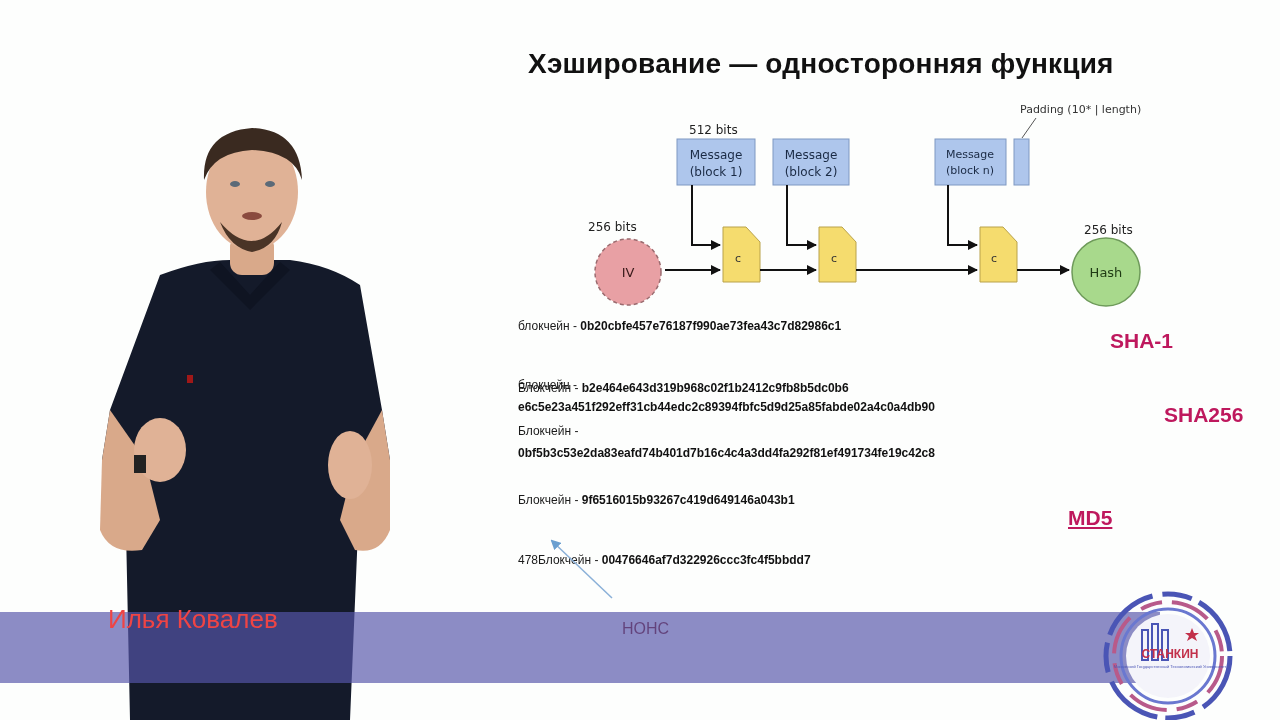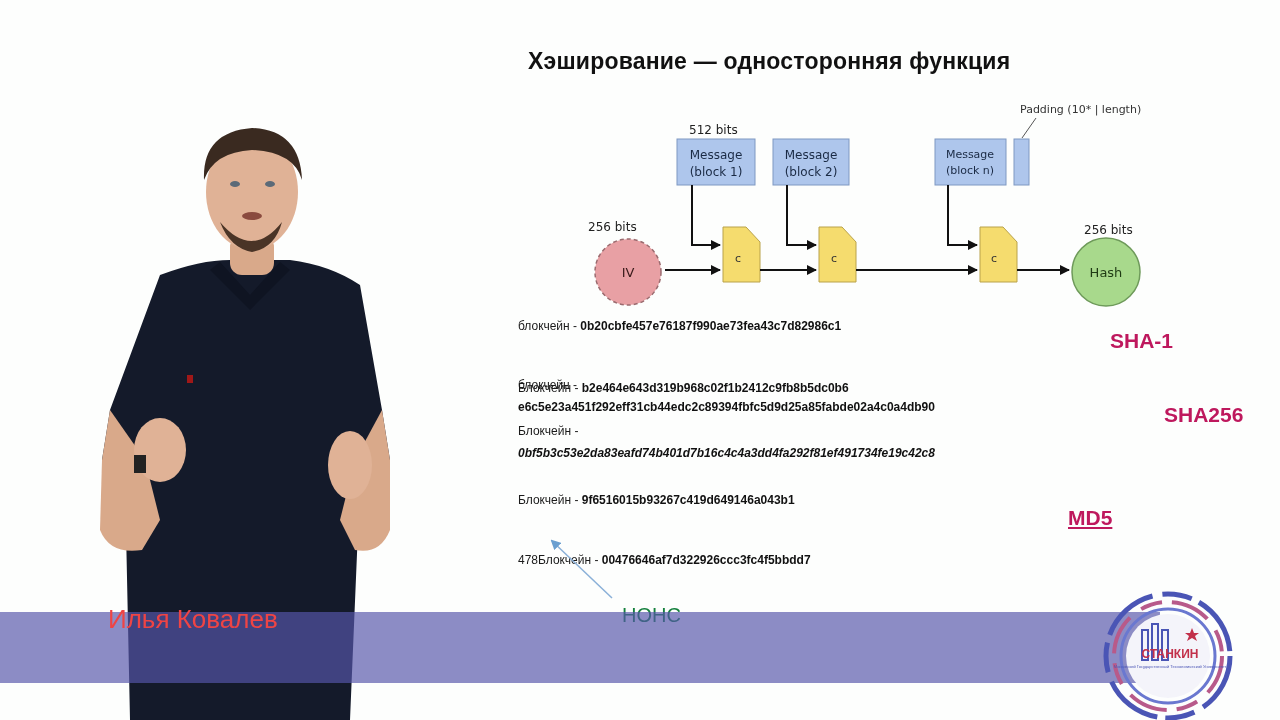--- a/index.html
+++ b/index.html
@@ -3,35 +3,35 @@
   <meta charset="utf-8">
   <style>
     html, body { margin: 0; padding: 0; }
     body {
       width: 1280px; height: 720px; overflow: hidden; position: relative;
       background: #fdfefd;
       font-family: "Liberation Sans", sans-serif;
     }
     .slide-title {
       position: absolute; left: 528px; top: 48px;
-      font-size: 23px; font-weight: bold; color: #111; letter-spacing: 0.2px;
+      font-size: 28px; font-weight: bold; color: #111; letter-spacing: 0.2px;
       white-space: nowrap;
     }
     .diagram { position: absolute; left: 0; top: 0; width: 1280px; height: 320px; }
     .diagram text { font-family: "DejaVu Sans", sans-serif; }
 
     .hash-line {
       position: absolute; left: 518px; font-size: 12px; color: #1a1a1a; white-space: nowrap;
     }
     .hash-line .hv { font-weight: bold; color: #111; }
     .algo {
       position: absolute; font-size: 21px; font-weight: bold; color: #be185d; white-space: nowrap;
     }
     .nonce-label {
-      position: absolute; left: 622px; top: 604px; font-size: 20px; color: #15803d;
+      position: absolute; left: 622px; top: 620px; font-size: 16px; color: #7f1d1d;
     }
 
     
     .presenter { position: absolute; left: 90px; top: 110px; width: 320px; height: 610px; }
 
     
     .lower-third {
       position: absolute; left: 0; top: 612px; width: 1160px; height: 71px;
       background: rgba(86, 86, 170, 0.68);
     }
@@ -143,21 +143,21 @@
   <span>блокчейн - </span><span class="hv">0b20cbfe457e76187f990ae73fea43c7d82986c1</span>
 </div>
 <div class="hash-line" style="top:343px;margin-top:38px;">
   <span>Блокчейн - </span><span class="hv">b2e464e643d319b968c02f1b2412c9fb8b5dc0b6</span>
 </div>
 <div class="algo" style="left:1110px; top:329px;">SHA-1</div>
 
 <div class="hash-line" style="top:378px;">блокчейн -</div>
 <div class="hash-line" style="top:400px;"><span class="hv">e6c5e23a451f292eff31cb44edc2c89394fbfc5d9d25a85fabde02a4c0a4db90</span></div>
 <div class="hash-line" style="top:424px;">Блокчейн -</div>
-<div class="hash-line" style="top:446px;font-style:italic;"><span class="hv">0bf5b3c53e2da83eafd74b401d7b16c4c4a3dd4fa292f81ef491734fe19c42c8</span></div>
+<div class="hash-line" style="top:446px;"><span class="hv">0bf5b3c53e2da83eafd74b401d7b16c4c4a3dd4fa292f81ef491734fe19c42c8</span></div>
 <div class="algo" style="left:1164px; top:403px;">SHA256</div>
 
 <div class="hash-line" style="top:493px;">
   <span>Блокчейн - </span><span class="hv">9f6516015b93267c419d649146a043b1</span>
 </div>
 <div class="hash-line" style="top:517px;margin-top:36px;">
   <span>478Блокчейн - </span><span class="hv">00476646af7d322926ccc3fc4f5bbdd7</span>
 </div>
 <div class="algo" style="left:1068px; top:506px;text-decoration:underline;">MD5</div>
 

